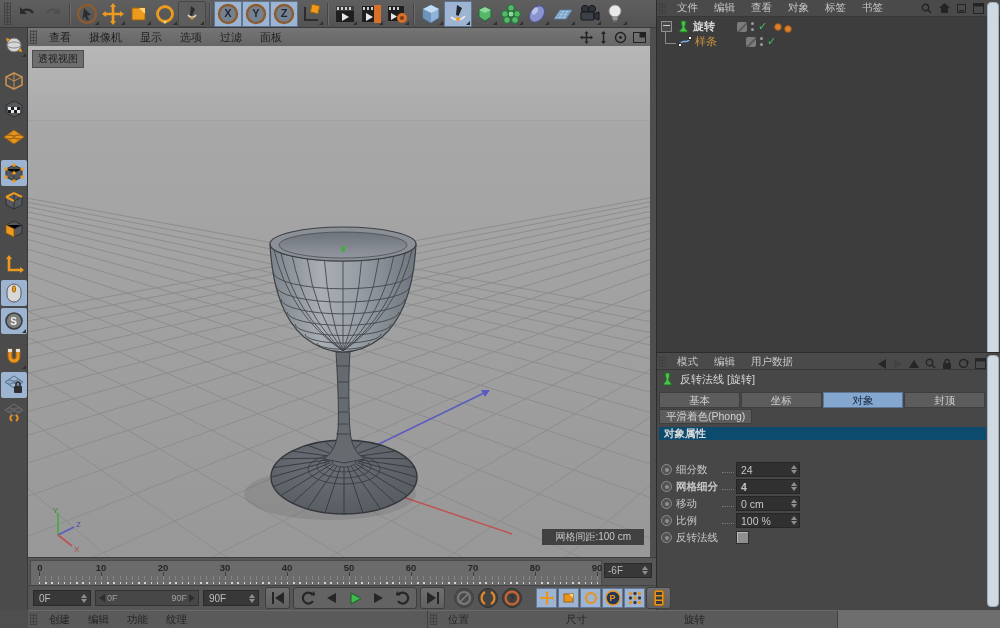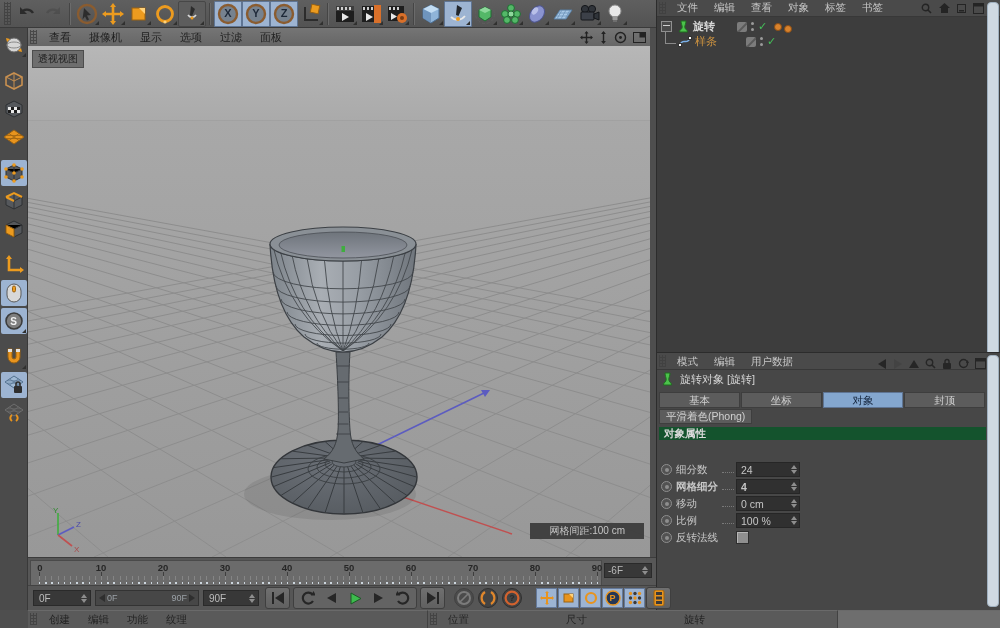--- a/index.html
+++ b/index.html
@@ -29,22 +29,22 @@
   
   .vp{left:28px;top:28px;width:622px;height:529px;}
   .vp-menubar{position:absolute;left:0;top:0;width:622px;height:18px;background:linear-gradient(#757575,#666);
               border-bottom:1px solid #4a4a4a;display:flex;align-items:center;font-size:11px;color:#1f1f1f;}
   .vp-menubar .mi{padding:0 9px;cursor:default;}
   .vp-nav{margin-left:auto;display:flex;align-items:center;padding-right:4px;}
   .vp-nav span{margin-left:6px;display:flex;}
   .vp-canvas{position:absolute;left:0;top:18px;width:622px;height:511px;background:#aaa;overflow:hidden;}
   .vp-label{position:absolute;left:4px;top:4px;background:#6e6e6e;border:1px solid #4d4d4d;
             color:#1e1e1e;font-size:10px;padding:1px 5px;}
-  .grid-label{position:absolute;right:6px;bottom:18px;background:rgba(58,58,58,.92);color:#c6c6c6;
-              font-size:10px;padding:1px 19px;}
+  .grid-label{position:absolute;right:6px;bottom:12px;background:rgba(58,58,58,.92);color:#c6c6c6;
+              font-size:10px;padding:1px 13px;}
   
   .om{left:656px;top:0;width:344px;height:352px;background:#3d3d3d;border-left:1px solid #2c2c2c;box-sizing:border-box;}
   .om-menubar{position:absolute;left:0;top:0;right:0;height:16px;background:#4a4a4a;border-bottom:1px solid #383838;
               display:flex;align-items:center;font-size:10.5px;color:#c6c6c6;}
   .om-menubar .mi{padding:0 8px;}
   .om-icons{margin-left:auto;display:flex;align-items:center;padding-right:16px;}
   .om-icons span{margin-left:7px;display:flex;}
   .om-row{position:absolute;left:4px;height:15px;display:flex;align-items:center;font-size:11px;}
   .ebox{width:9px;height:9px;background:#4a4a4a;border:1px solid #909090;position:relative;flex:none;}
   .ebox::after{content:'';position:absolute;left:1px;right:1px;top:3px;height:1px;background:#d0d0d0;}
@@ -65,21 +65,21 @@
   .am-menubar .mi{padding:0 8px;}
   .am-icons{margin-left:auto;display:flex;align-items:center;}
   .am-icons span{margin-left:6px;display:flex;}
   .am-title{position:absolute;left:4px;top:19px;display:flex;align-items:center;font-size:11px;color:#d4d4d4;}
   .am-tabs{position:absolute;left:2px;top:39px;width:327px;display:flex;}
   .tab{flex:1;margin-right:1px;height:14px;line-height:14px;text-align:center;background:#5c5c5c;
        border:1px solid #3e3e3e;color:#d0d0d0;}
   .tab.active{background:#84a7cf;color:#14243c;border-color:#5f7594;}
   .subtab{position:absolute;left:2px;top:56px;height:13px;line-height:13px;padding:0 6px;background:#5c5c5c;
           border:1px solid #3e3e3e;color:#d0d0d0;}
-  .am-section{position:absolute;left:2px;top:74px;width:327px;height:13px;line-height:13px;background:#14532d;
+  .am-section{position:absolute;left:2px;top:74px;width:327px;height:13px;line-height:13px;background:#0c4a6e;
               color:#dadada;font-weight:bold;padding-left:5px;box-sizing:border-box;}
   .prow{position:absolute;left:2px;width:327px;height:15px;display:flex;align-items:center;}
   .bullet{width:9px;height:9px;border-radius:50%;border:1px solid #8e8e8e;margin:0 4px 0 2px;flex:none;position:relative;background:#525252;}
   .bullet::after{content:'';position:absolute;left:2.5px;top:2.5px;width:4px;height:4px;border-radius:50%;background:#8e8e8e;}
   .plabel{width:46px;flex:none;}
   .leader{flex:none;width:12px;border-bottom:1px dotted #7a7a7a;height:1px;margin:4px 2px 0 0;}
   .pfield{width:56px;height:13px;background:#303030;border:1px solid #262626;display:flex;align-items:center;
           padding:0 2px 0 4px;color:#c6c6c6;position:relative;flex:none;}
   .stepper{margin-left:auto;display:flex;flex-direction:column;}
   .stepper i{width:0;height:0;border-left:3px solid transparent;border-right:3px solid transparent;}
@@ -750,21 +750,21 @@
           </span>
       </div>
     </div>
 
     <div class="am-title">
       <span style="display:flex;margin-right:6px;">
         <svg width="13" height="15">
             <path d="M4 1h5c0 3-1.2 4.5-1.2 6.5 0 2.6 2.7 2.8 2.7 5.5H2.5c0-2.7 2.7-2.9 2.7-5.5C5.2 5.5 4 4 4 1z" fill="#4cc24c" stroke="#1e6e1e"></path>
           </svg>
       </span>
-      <span>旋转对象 [旋转]</span>
+      <span>反转法线 [旋转]</span>
     </div>
 
     <div class="am-tabs">
       <span class="tab">基本</span>
       <span class="tab">坐标</span>
       <span class="tab active">对象</span>
       <span class="tab">封顶</span>
     </div>
     <span class="subtab">平滑着色(Phong)</span>
     <div class="am-section">对象属性</div>

